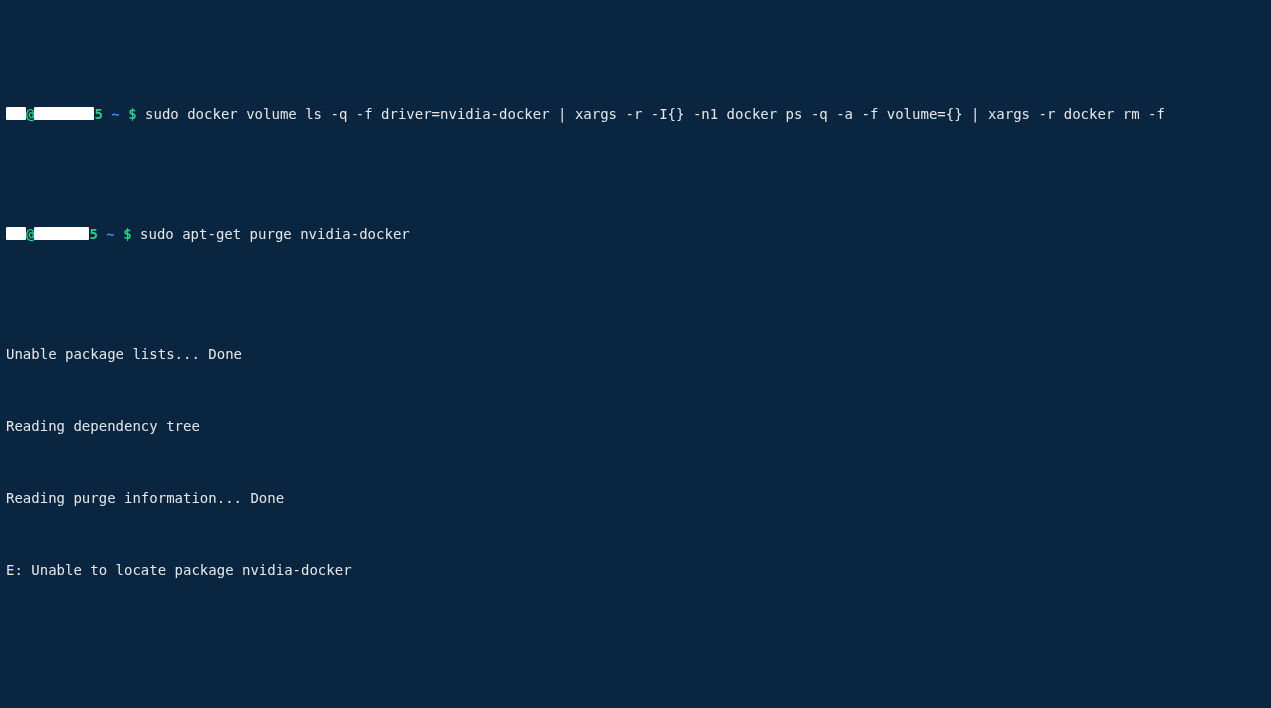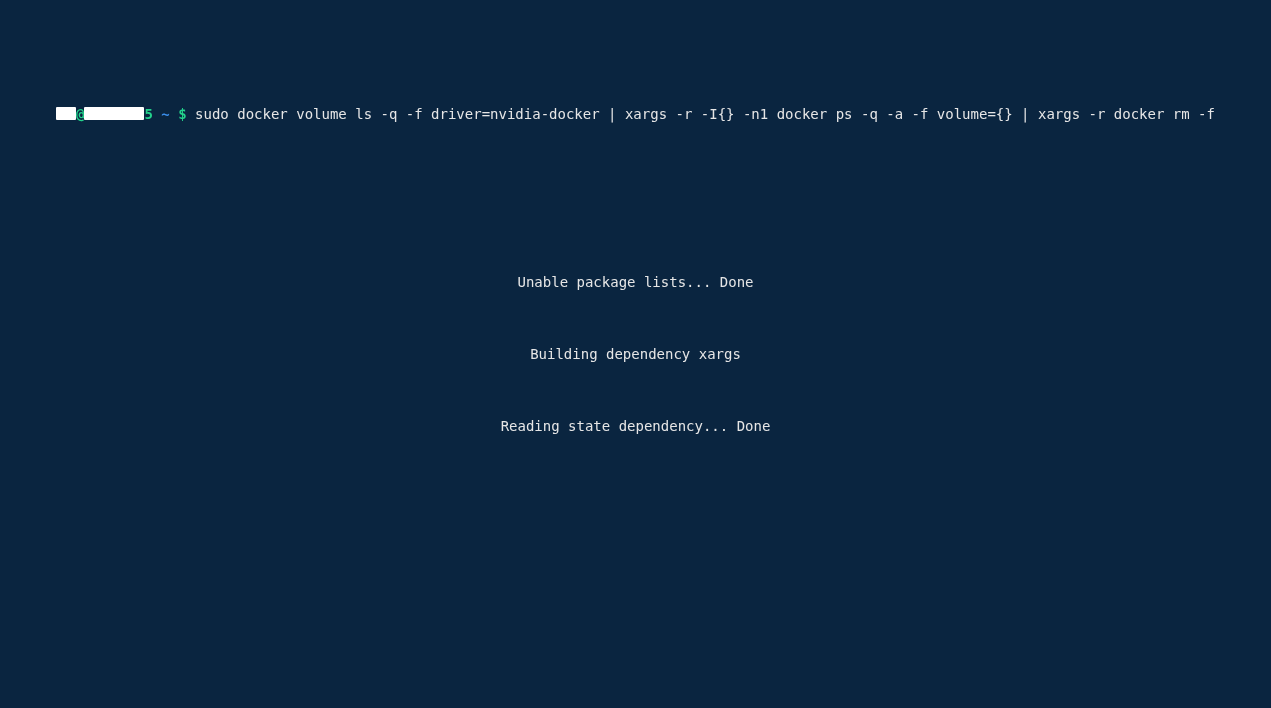--- a/index.html
+++ b/index.html
@@ -11,21 +11,21 @@
     overflow: hidden;
   }
   .terminal {
     font-family: "Consolas", "Menlo", "DejaVu Sans Mono", "Liberation Mono", monospace;
     font-size: 14px;
     line-height: 24px;
     color: #e6e6e6;
     padding: 6px 6px 6px 6px;
     white-space: pre;
   }
-  .line { display: block; white-space: pre; text-align: center; }
+  .line { display: block; white-space: pre; }
   .host { color: #23d18b; font-weight: bold; }
   .tilde { color: #3b8eea; font-weight: bold; }
   .dollar { color: #23d18b; font-weight: bold; }
   .cmd { color: #e6e6e6; }
   .out { color: #e6e6e6; }
   .redact {
     display: inline-block;
     background: #ffffff;
     color: #ffffff;
     height: 13px;
@@ -35,25 +35,27 @@
 </style>
 </head>
 <body>
 
 <div class="terminal">
 
   
   <span class="line"><span class="redact" style="width:20px;"></span><span class="host">@</span><span class="redact" style="width:60px;"></span><span class="host">5</span><span class="tilde"> ~ </span><span class="dollar">$ </span><span class="cmd">sudo docker volume ls -q -f driver=nvidia-docker | xargs -r -I{} -n1 docker ps -q -a -f volume={} | xargs -r docker rm -f</span></span>
 
   
+  <span class="line"><span class="redact" style="width:20px;"></span><span class="host">@</span><span class="redact" style="width:55px;"></span><span class="host">5</span><span class="tilde"> ~ </span><span class="dollar">$ </span><span class="cmd">sudo apt-get purge nvidia-docker</span></span>
 
   
   <span class="line out">Unable package lists... Done</span>
-  <span class="line out">Building dependency xargs</span>
-  <span class="line out">Reading state dependency... Done</span>
+  <span class="line out">Reading dependency tree</span>
+  <span class="line out">Reading purge information... Done</span>
+  <span class="line out">E: Unable to locate package nvidia-docker</span>
 
   
   
   
 
   
   
 
   
   

